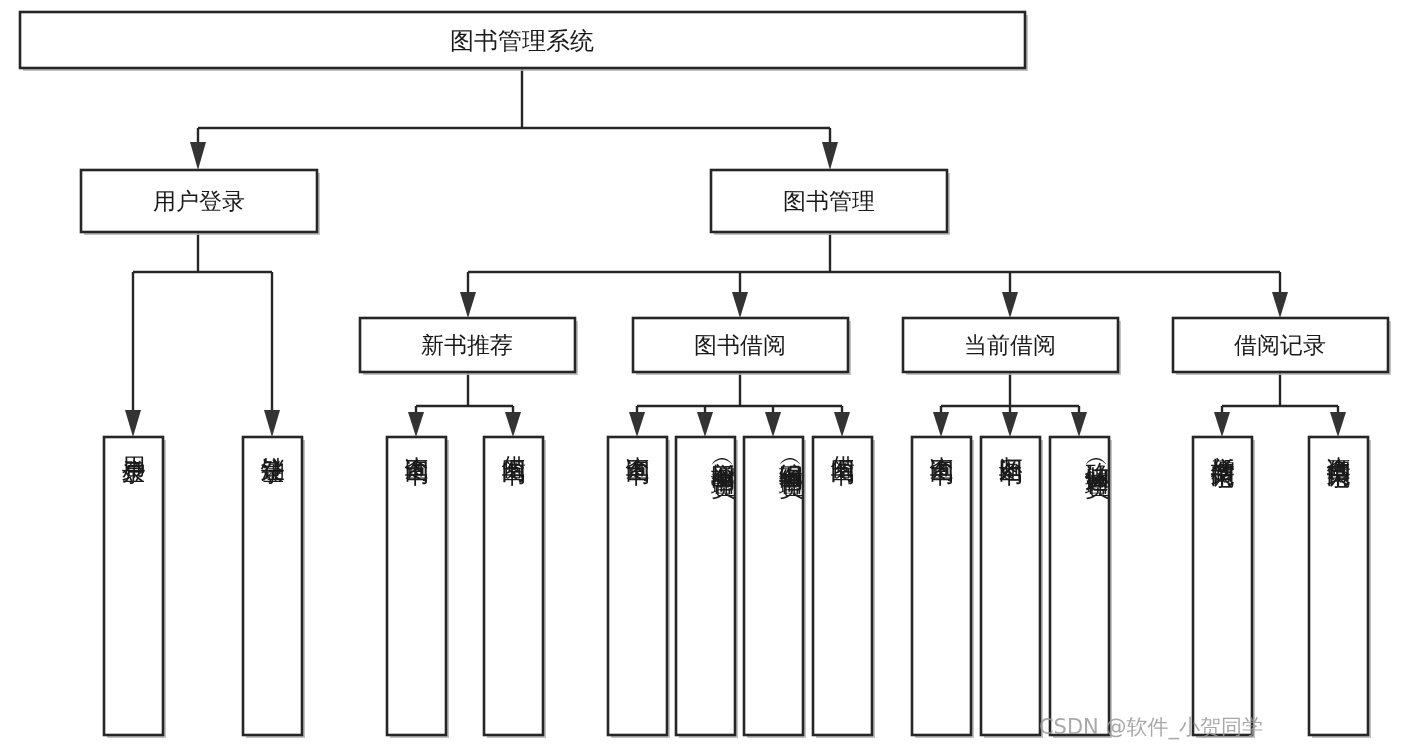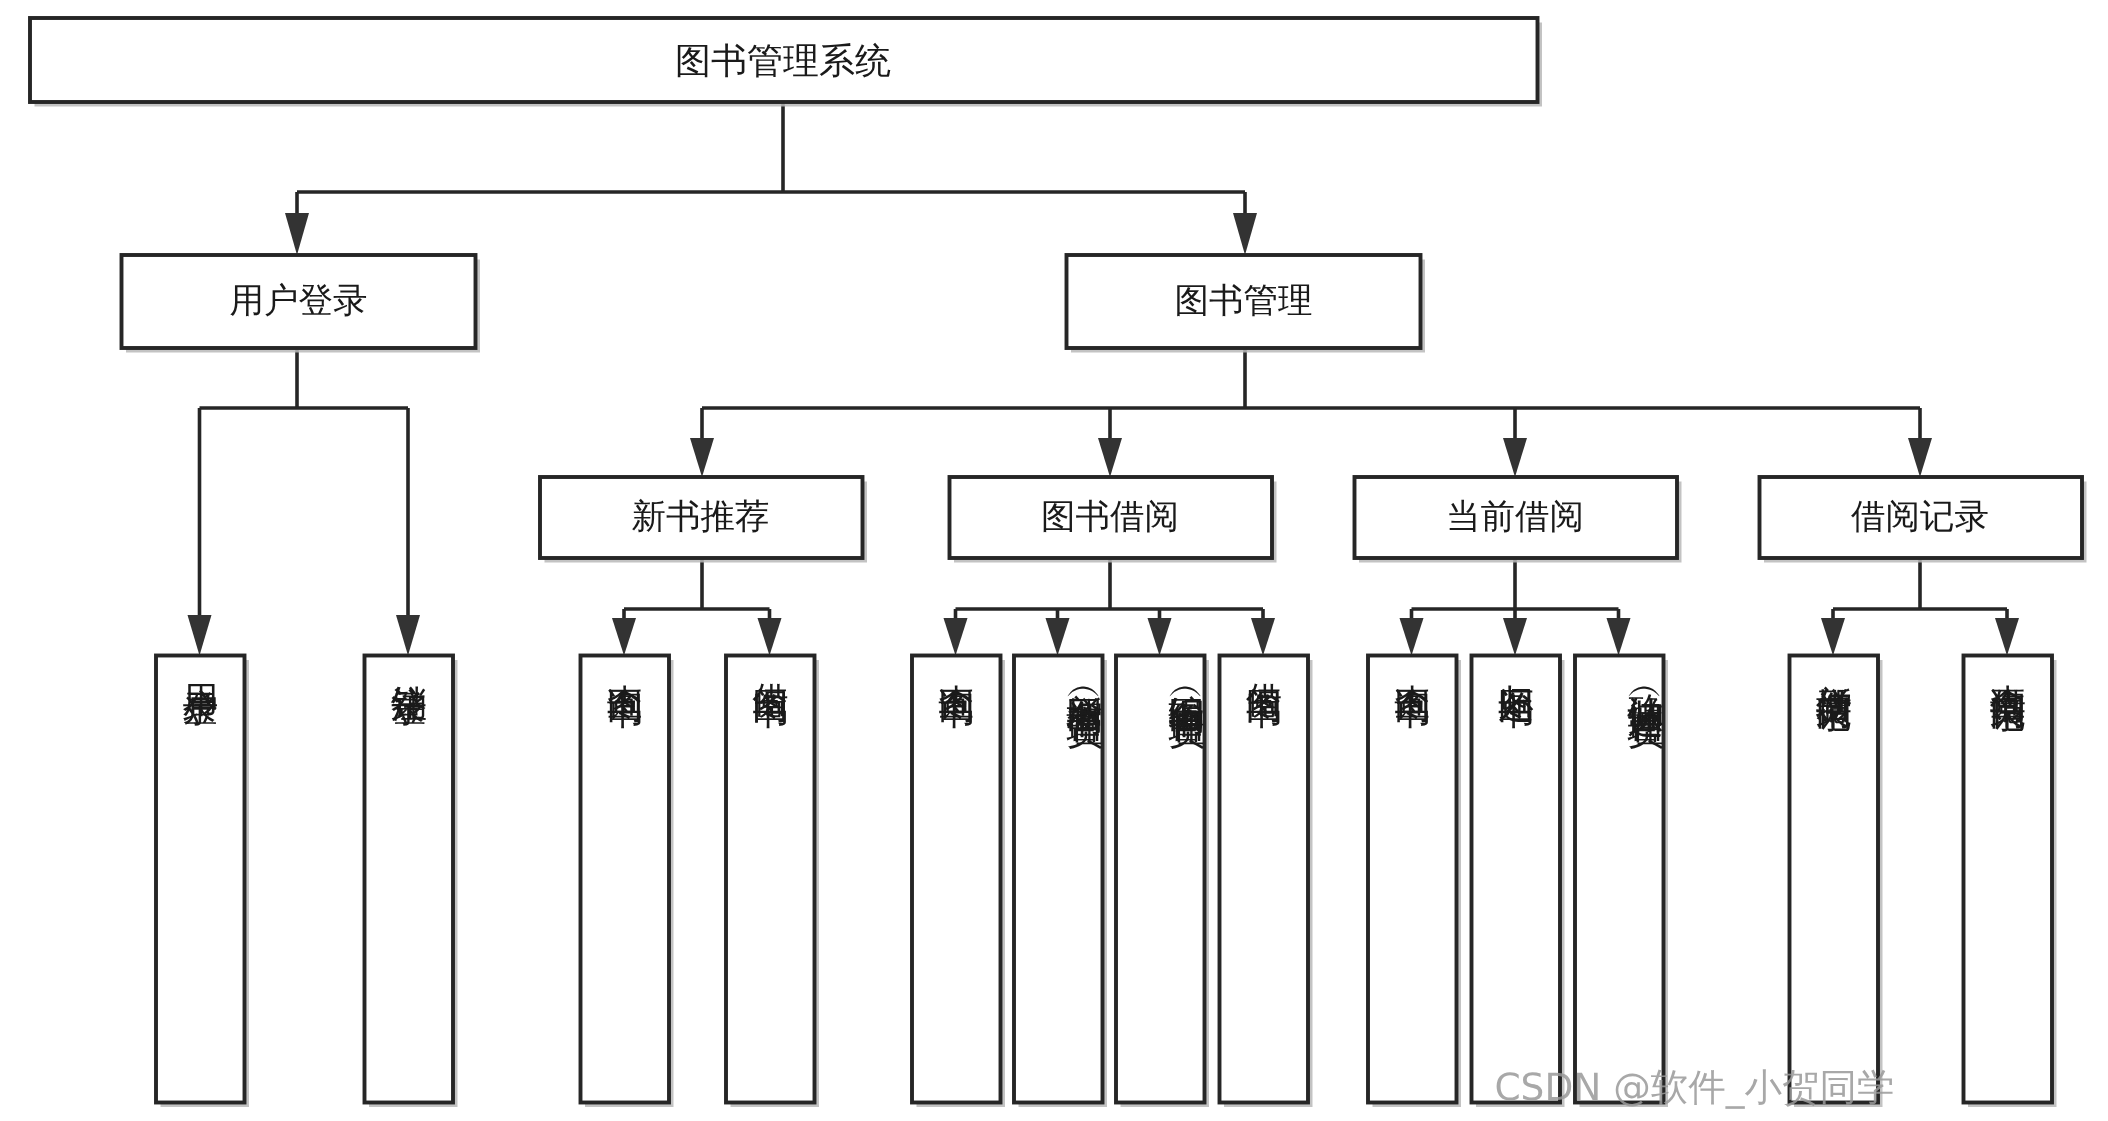--- a/index.html
+++ b/index.html
@@ -71,21 +71,21 @@
     align-items: center;
     justify-content: flex-start;
     pointer-events: none;
     white-space: nowrap;
   }
   .watermark {
     position: absolute;
     right: 8px;
     bottom: 6px;
     font-family: "DejaVu Sans", "Liberation Sans", sans-serif;
-    font-size: 25px;
+    font-size: 21px;
     color: #9a9a9a;
     opacity: 0.85;
     white-space: nowrap;
   }
 </style>
 </head>
 <body>
 
 <div id="diagram-root">
 

